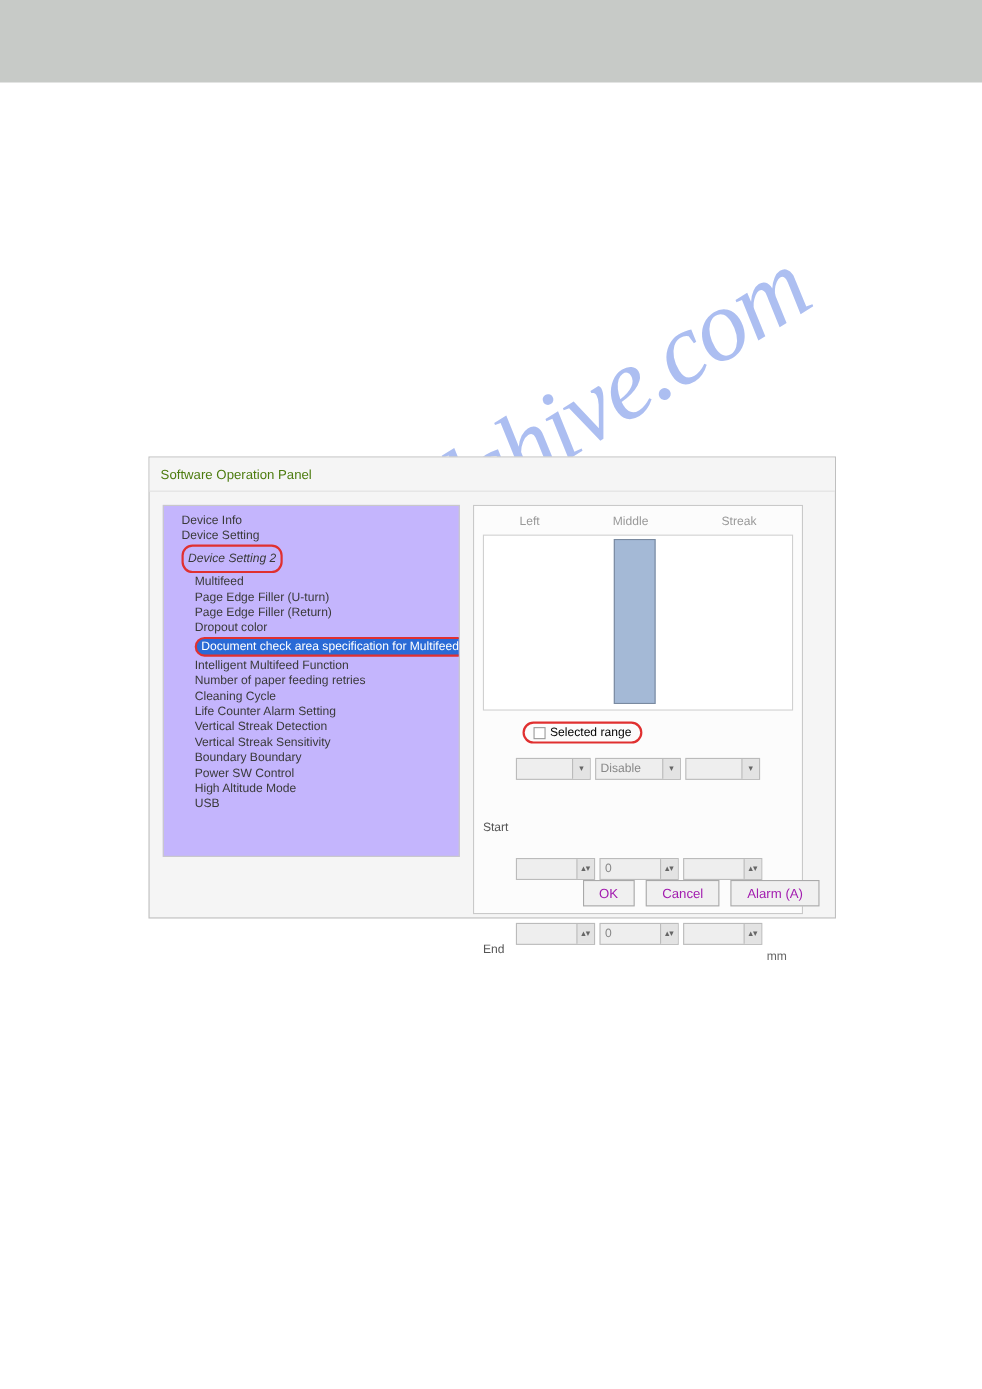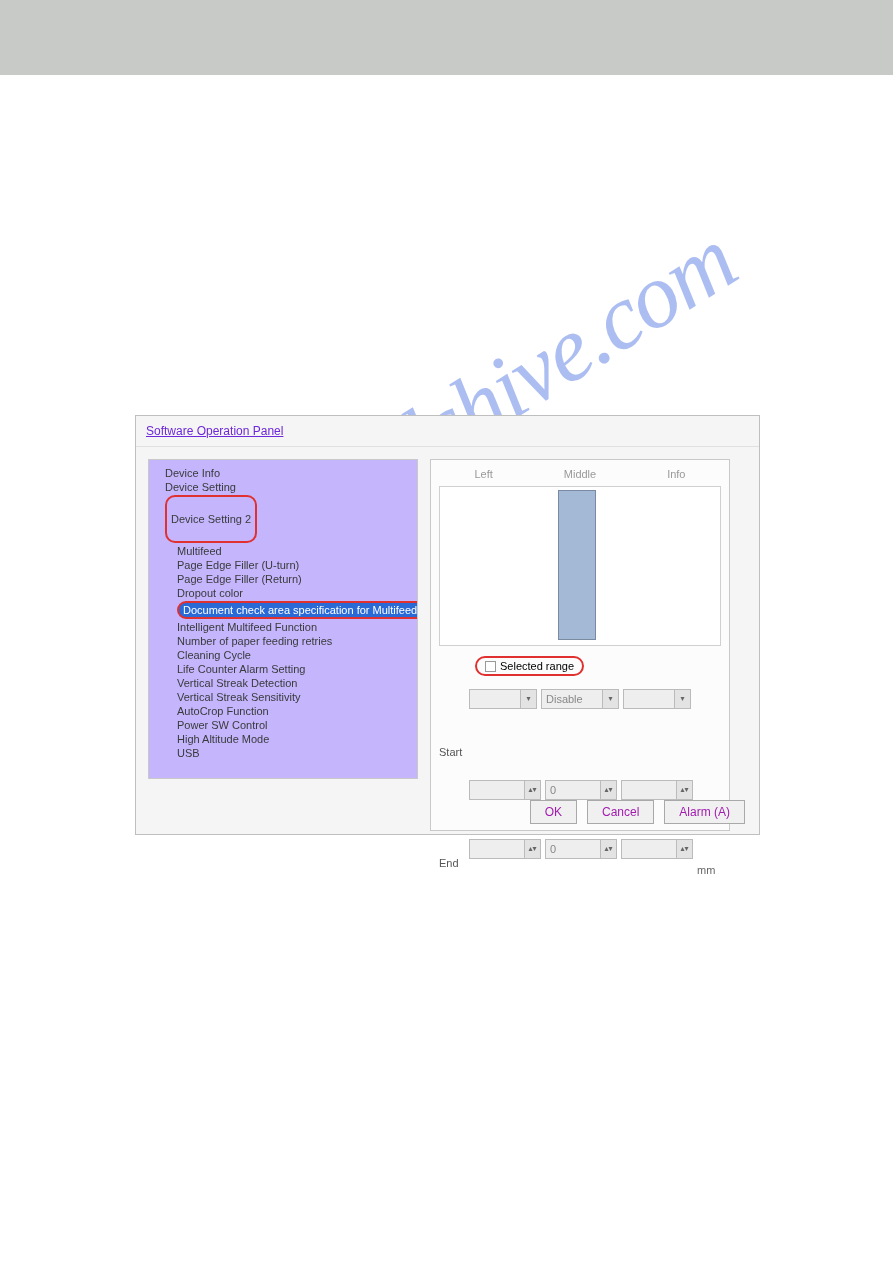--- a/index.html
+++ b/index.html
@@ -21,24 +21,23 @@
       left: 135px;
       top: 415px;
       width: 625px;
       height: 420px;
       border: 1px solid #bfbfbf;
       background: #f5f5f5;
     }
     .title {
       padding: 8px 10px;
       font-size: 12px;
-      color: #6d28d9;
+      color: #4d7c0f;
       background: #f5f5f5;
       border-bottom: 1px solid #e0e0e0;
-      text-decoration: underline;
     }
     .body {
       display: flex;
       padding: 12px;
       gap: 12px;
     }
     .tree {
       width: 270px;
       height: 320px;
       background: #c4b5fd;
@@ -46,22 +45,23 @@
       padding: 6px 4px;
       overflow: hidden;
     }
     .ti { white-space: nowrap; padding: 1px 2px; font-size: 11px; color: #3a3a3a; }
     .lv0 { padding-left: 12px; }
     .lv1 { padding-left: 24px; }
     .red-circle {
       border: 2px solid #e03030;
       border-radius: 10px;
       display: inline-block;
-      padding: 15px 4px;
+      padding: 4px 4px;
       line-height: 14px;
+      font-style: italic;
     }
     .selected {
       background: #2a6ad6;
       color: #fff;
       border: 2px solid #e03030;
       border-radius: 10px;
       display: inline-block;
       padding: 0 4px;
       line-height: 14px;
     }
@@ -153,31 +153,31 @@
       <div class="ti lv1">Page Edge Filler (U-turn)</div>
       <div class="ti lv1">Page Edge Filler (Return)</div>
       <div class="ti lv1">Dropout color</div>
       <div class="ti lv1"><span class="selected">Document check area specification for Multifeed Detection</span></div>
       <div class="ti lv1">Intelligent Multifeed Function</div>
       <div class="ti lv1">Number of paper feeding retries</div>
       <div class="ti lv1">Cleaning Cycle</div>
       <div class="ti lv1">Life Counter Alarm Setting</div>
       <div class="ti lv1">Vertical Streak Detection</div>
       <div class="ti lv1">Vertical Streak Sensitivity</div>
-      <div class="ti lv1">AutoCrop Function</div>
+      <div class="ti lv1">Boundary Boundary</div>
       <div class="ti lv1">Power SW Control</div>
       <div class="ti lv1">High Altitude Mode</div>
       <div class="ti lv1">USB</div>
     </div>
 
     <div class="right">
       <div class="cols">
         <span>Left</span>
         <span>Middle</span>
-        <span>Info</span>
+        <span>Streak</span>
       </div>
       <div class="preview">
         <div class="rect"></div>
       </div>
 
       <div class="sel-row">
         <span class="sel-circle">
           <span class="chk"></span>
           <span>Selected range</span>
         </span>

